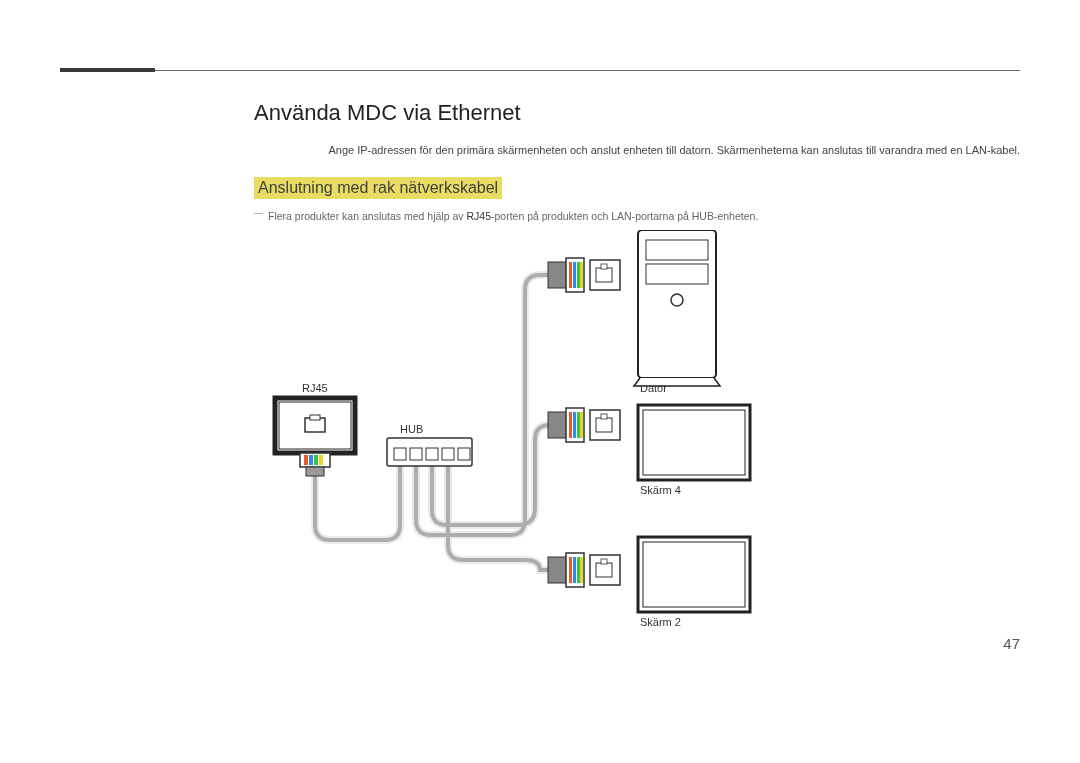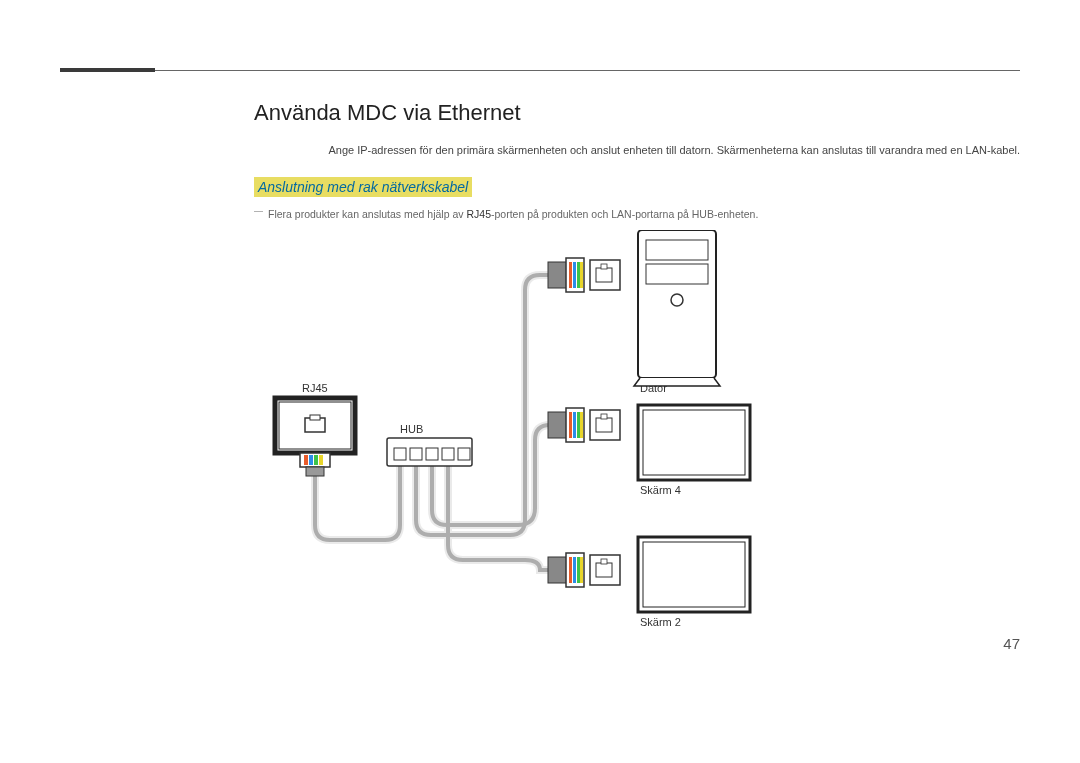--- a/index.html
+++ b/index.html
@@ -45,28 +45,27 @@
     margin-bottom: 16px;
   }
   .body-text {
     font-size: 11px;
     color: #444;
     line-height: 1.5;
     margin-bottom: 18px;
     text-align: right;
   }
   .h2 {
-    font-size: 14px;
+    font-size: 16px;
     font-weight: 400;
-    color: #0369a1;
+    color: #404040;
     display: inline-block;
     background: #e8dd62;
     padding: 2px 4px;
     margin-bottom: 10px;
-    font-style: italic;
   }
   .note {
     font-size: 10.5px;
     color: #666;
     line-height: 1.5;
     margin-left: 14px;
     position: relative;
   }
   .note::before {
     content: "―";

